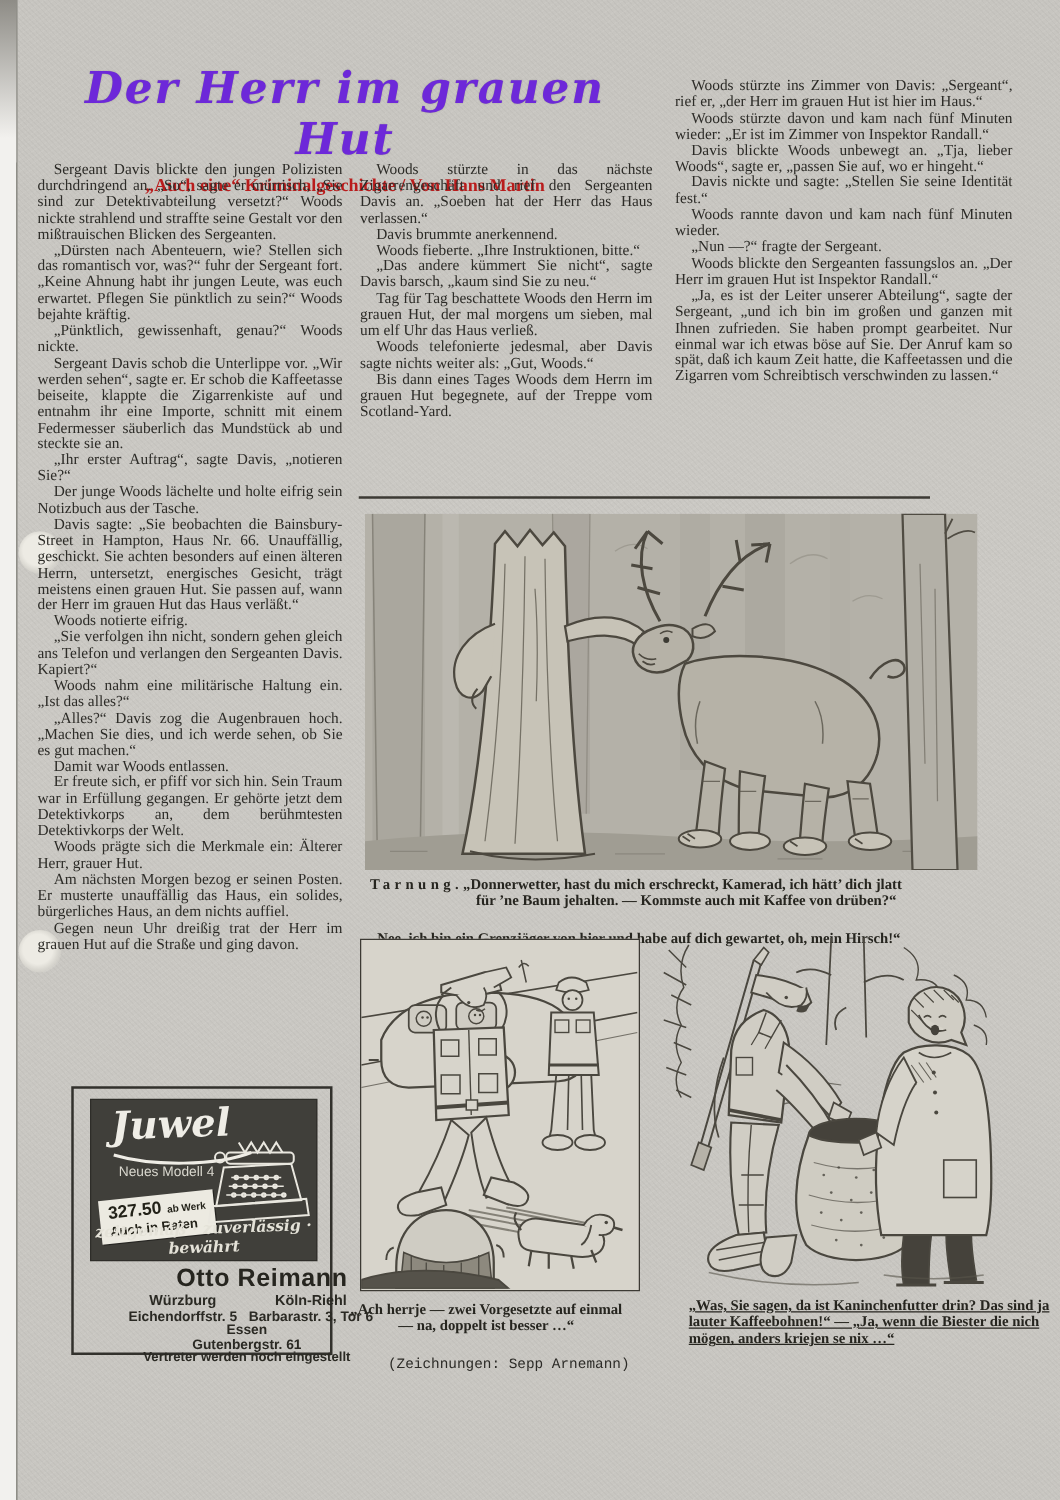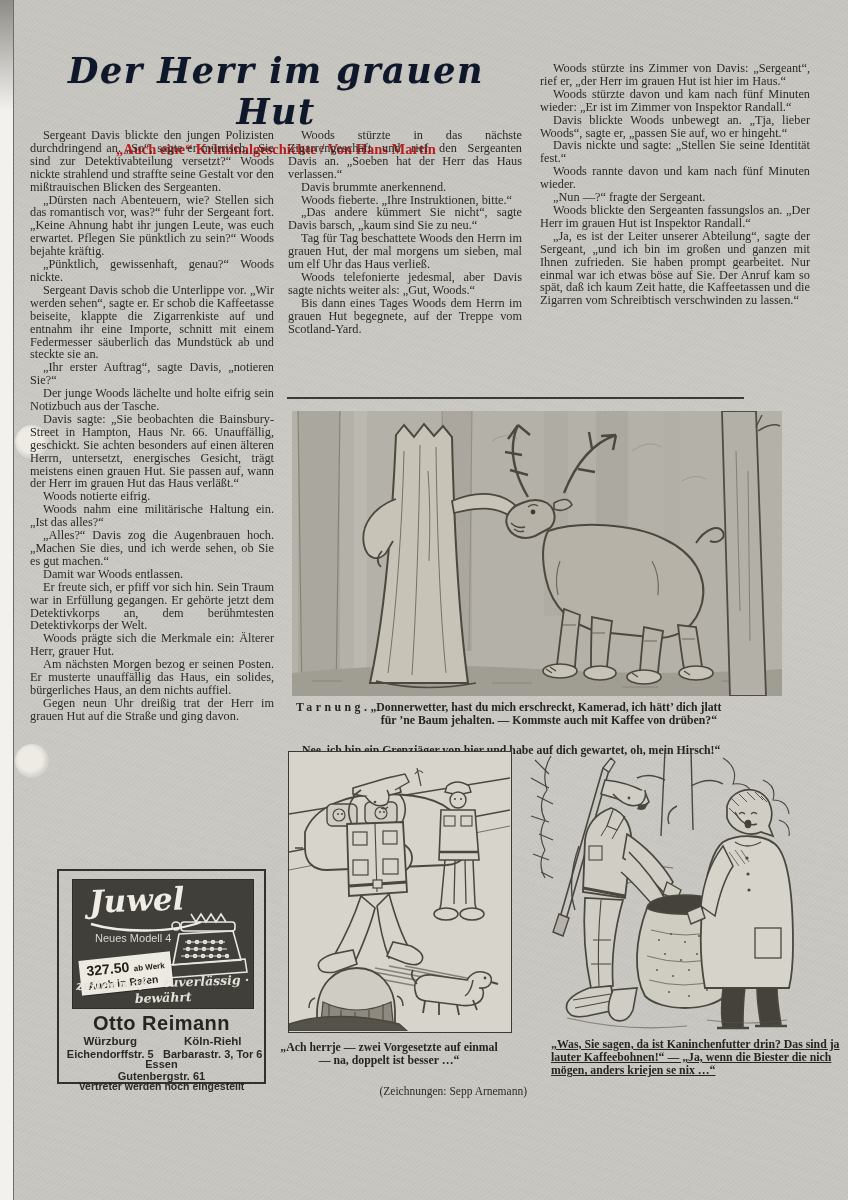--- a/index.html
+++ b/index.html
@@ -15,21 +15,21 @@
   .abs{position:absolute;}
   
   #scan-strip{left:0;top:0;width:13px;height:1200px;background:#f2f1ee;border-right:1.5px solid #6f6d66;}
   #scan-corner{left:0;top:0;width:13px;height:130px;background:linear-gradient(180deg,#8e8c86,#f2f1ee 85%);}
   .punch-hole{width:34px;height:34px;border-radius:50%;
     background:radial-gradient(circle at 45% 45%, #edebe4 0 45%, #d9d7d0 62%, rgba(217,215,208,0) 78%);}
   
   #masthead{left:32px;top:50px;width:488px;text-align:center;}
   #page-title{
     font-family:"DejaVu Serif", serif;font-style:italic;font-weight:bold;
-    font-size:35px;letter-spacing:1.5px;color:#0f172a;margin:0;
+    font-size:35px;letter-spacing:1.5px;color:#6d28d9;margin:0;
     text-shadow:0 0 1px rgba(40,40,35,.35);
   }
   #page-subtitle{font-weight:bold;font-size:14.5px;margin-top:9px;color:#b91c1c;}
   
   .col{font-size:12.3px;line-height:1.05;text-align:justify;overflow:hidden;hyphens:auto;}
   .col p{margin:0;text-indent:13px;}
   #col1{left:30px;top:129px;width:244px;height:728px;}
   #col2{left:288px;top:129px;width:234px;height:266px;}
   #col3{left:540px;top:62px;width:270px;height:336px;}
   #rule-main{left:287px;top:397px;width:457px;height:2px;background:#3c3a34;}
@@ -39,41 +39,41 @@
   #cartoon-right{left:527px;top:750px;width:287px;height:283px;}
   svg{display:block;}
   
   .cap{font-weight:bold;font-size:11.8px;line-height:1.12;color:#26251f;}
   #main-caption{left:296px;top:701px;width:506px;}
   #main-caption .l1{text-align:left;}
   #main-caption .l2{text-align:center;}
   #main-caption .l3{text-align:left;margin-top:17px;}
   .cap-label{letter-spacing:3.5px;}
   #caption-left{left:276px;top:1041px;width:226px;text-align:center;}
-  #credit-line{left:287px;top:1085px;width:240px;font-size:11.5px;color:#2c2b27;text-align:right;}
+  #credit-line{left:287px;top:1085px;width:240px;font-size:11.5px;color:#2c2b27;text-align:center;font-family:Liberation Mono, monospace;}
   #caption-right{left:551px;top:1038px;width:292px;text-align:left;text-decoration:underline;}
   
   #ad{left:57px;top:869px;width:209px;height:215px;border:2px solid #32312c;box-sizing:border-box;}
   #ad-photo{position:absolute;left:14px;top:9px;width:180px;height:128px;background:#403f3a;box-shadow:0 0 0 1px #2e2d29;}
   #ad-brand{position:absolute;left:16px;top:2px;font-family:"DejaVu Serif",serif;font-style:italic;font-weight:bold;
     font-size:31px;color:#efede6;transform:rotate(-2deg);}
   #ad-brand-swash{position:absolute;left:14px;top:40px;}
   #ad-model{position:absolute;left:22px;top:52px;font-family:"Liberation Sans",sans-serif;font-weight:normal;
     font-size:11px;color:#d9d7ce;}
   #ad-pricetag{position:absolute;left:7px;top:76px;background:#eceae1;color:#232219;padding:2px 7px 3px 7px;
     transform:rotate(-6deg);font-family:"Liberation Sans",sans-serif;font-weight:bold;line-height:1.15;box-shadow:1px 1px 0 rgba(0,0,0,.4);}
   #ad-pricetag .amount{font-size:14px;}
   #ad-pricetag .suffix{font-size:8px;}
   #ad-pricetag .l2{font-size:10.5px;}
   #ad-typewriter{position:absolute;right:2px;top:18px;}
   #ad-slogan{position:absolute;left:0;bottom:3px;width:100%;text-align:center;
     font-family:"DejaVu Serif",serif;font-style:italic;font-weight:bold;font-size:12.5px;color:#e4e2d8;transform:rotate(-2deg);}
   #ad-dealer{position:absolute;left:0;top:141px;width:100%;text-align:center;
-    font-family:"Liberation Sans",sans-serif;font-weight:bold;font-size:20px;letter-spacing:.5px;color:#26251f;}
-  .ad-sans{font-family:"Liberation Sans",sans-serif;font-weight:bold;color:#2a2923;}
+    font-family:"Liberation Sans",sans-serif;font-weight:bold;font-size:20px;letter-spacing:.5px;color:#26251f;padding-left:48px;}
+  .ad-sans{font-family:"Liberation Sans",sans-serif;font-weight:bold;color:#2a2923;padding-left:36px;}
   #ad-cities{position:absolute;left:0;top:164px;width:100%;display:flex;}
   #ad-cities .loc{flex:1;text-align:center;font-size:11px;line-height:1.1;}
   #ad-cities .city{font-size:11.5px;}
   #ad-essen{position:absolute;left:0;top:187px;width:100%;text-align:center;font-size:11px;line-height:1.1;}
   #ad-note{position:absolute;left:0;top:198px;width:100%;text-align:center;font-size:10.5px;margin-top:11px;}
 </style>
 </head>
 <body>
 
 <div class="abs" id="scan-strip"></div>
@@ -88,20 +88,21 @@
 
 <div class="abs col" id="col1" lang="de">
     <p>Sergeant Davis blickte den jungen Polizisten durchdringend an. „So“, sagte er mürrisch, „Sie sind zur Detektivabteilung versetzt?“ Woods nickte strahlend und straffte seine Gestalt vor den mißtrauischen Blicken des Sergeanten.</p>
     <p>„Dürsten nach Abenteuern, wie? Stellen sich das romantisch vor, was?“ fuhr der Sergeant fort. „Keine Ahnung habt ihr jungen Leute, was euch erwartet. Pflegen Sie pünktlich zu sein?“ Woods bejahte kräftig.</p>
     <p>„Pünktlich, gewissenhaft, genau?“ Woods nickte.</p>
     <p>Sergeant Davis schob die Unterlippe vor. „Wir werden sehen“, sagte er. Er schob die Kaffeetasse beiseite, klappte die Zigarrenkiste auf und entnahm ihr eine Importe, schnitt mit einem Federmesser säuberlich das Mundstück ab und steckte sie an.</p>
     <p>„Ihr erster Auftrag“, sagte Davis, „notieren Sie?“</p>
     <p>Der junge Woods lächelte und holte eifrig sein Notizbuch aus der Tasche.</p>
     <p>Davis sagte: „Sie beobachten die Bainsbury-Street in Hampton, Haus Nr. 66. Unauffällig, geschickt. Sie achten besonders auf einen älteren Herrn, untersetzt, energisches Gesicht, trägt meistens einen grauen Hut. Sie passen auf, wann der Herr im grauen Hut das Haus verläßt.“</p>
     <p>Woods notierte eifrig.</p>
+    <p>„Sie verfolgen ihn nicht, sondern gehen gleich ans Telefon und verlangen den Sergeanten Davis. Kapiert?“</p>
     <p>Woods nahm eine militärische Haltung ein. „Ist das alles?“</p>
     <p>„Alles?“ Davis zog die Augenbrauen hoch. „Machen Sie dies, und ich werde sehen, ob Sie es gut machen.“</p>
     <p>Damit war Woods entlassen.</p>
     <p>Er freute sich, er pfiff vor sich hin. Sein Traum war in Erfüllung gegangen. Er gehörte jetzt dem Detektivkorps an, dem berühmtesten Detektivkorps der Welt.</p>
     <p>Woods prägte sich die Merkmale ein: Älterer Herr, grauer Hut.</p>
     <p>Am nächsten Morgen bezog er seinen Posten. Er musterte unauffällig das Haus, ein solides, bürgerliches Haus, an dem nichts auffiel.</p>
     <p>Gegen neun Uhr dreißig trat der Herr im grauen Hut auf die Straße und ging davon.</p>
   </div>
 <div class="abs col" id="col2" lang="de">
     <p>Woods stürzte in das nächste Zigarrengeschäft und rief den Sergeanten Davis an. „Soeben hat der Herr das Haus verlassen.“</p>

